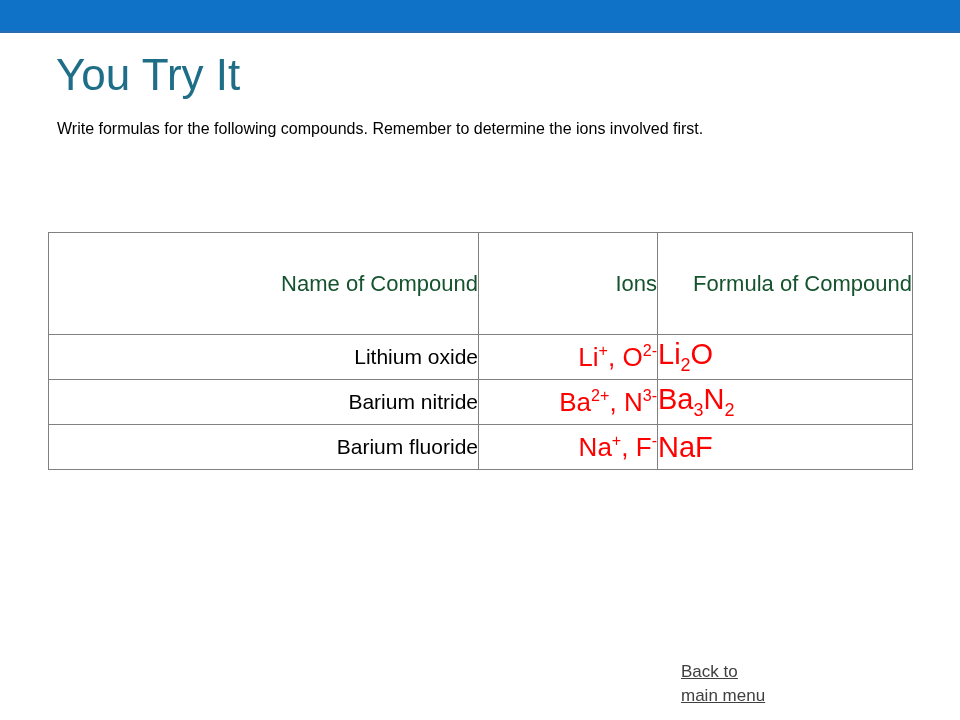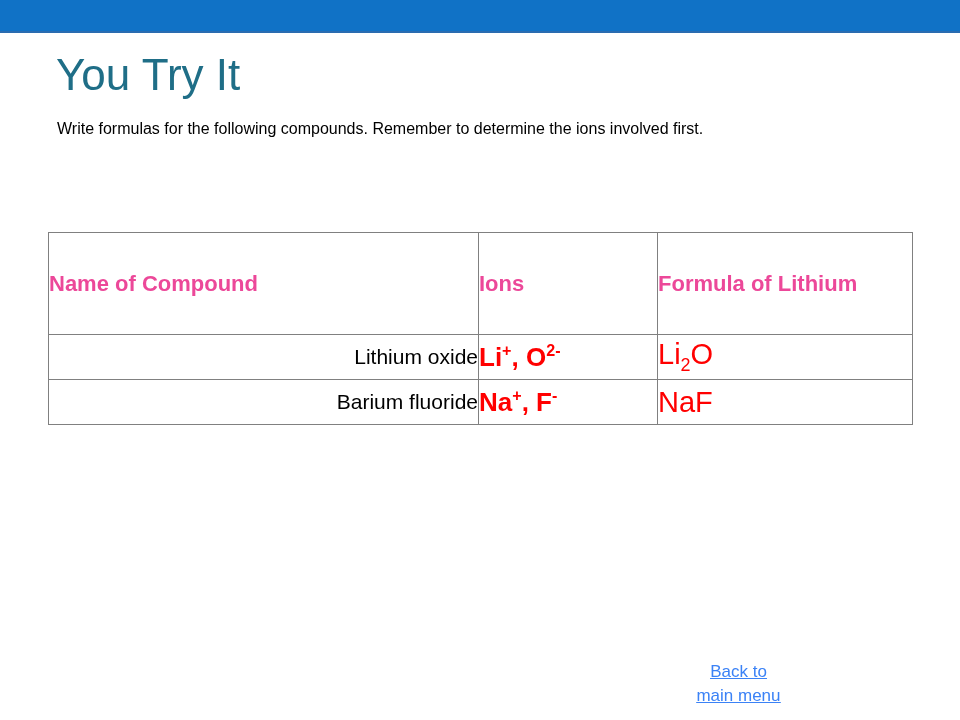--- a/index.html
+++ b/index.html
@@ -75,67 +75,66 @@
     vertical-align: middle;
     box-sizing: border-box;
   }
 
   .col-name   { width: 430px; }
   .col-ions   { width: 179px; }
   .col-form   { width: 255px; }
 
   .th-cell {
     height: 102px;
-    text-align: left;
+    text-align: right;
     font-size: 22px;
-    font-weight: bold;
-    color: #ec4899;
+    font-weight: normal;
+    color: #14532d;
     line-height: 27px;
     padding: 0 6px;
   }
 
   .td-name {
     height: 45px;
     text-align: right;
     font-size: 21px;
     color: #000000;
     padding: 0 8px;
   }
 
   .td-ions {
     height: 45px;
-    text-align: left;
+    text-align: right;
     font-size: 26px;
     color: #FF0000;
     padding: 0 2px 0 6px;
     white-space: nowrap;
-    font-weight: bold;
   }
 
   .td-formula {
     height: 45px;
     font-size: 29px;
     color: #FF0000;
     padding: 0 4px;
     white-space: nowrap;
   }
 
   .td-ions sup, .td-formula sup { font-size: 0.62em; }
   .td-ions sub, .td-formula sub { font-size: 0.62em; }
 
   
   .back-link {
     position: absolute;
     right: 20px;
     top: 612px;
     width: 115px;
-    text-align: center;
+    text-align: left;
     font-size: 17px;
     line-height: 24px;
-    color: #3b82f6;
+    color: #404040;
     text-decoration: underline;
     cursor: pointer;
   }
   .back-link span { display: block; text-decoration: underline; }
 </style>
 </head>
 <body>
 
 <div class="top-band"></div>
 
@@ -148,28 +147,33 @@
   <table class="data-table">
     <colgroup>
       <col class="col-name">
       <col class="col-ions">
       <col class="col-form">
     </colgroup>
     <thead>
       <tr>
         <th class="th-cell col-name">Name of Compound</th>
         <th class="th-cell col-ions">Ions</th>
-        <th class="th-cell col-form">Formula of Lithium</th>
+        <th class="th-cell col-form">Formula of Compound</th>
       </tr>
     </thead>
     <tbody>
       <tr>
         <td class="td-name">Lithium oxide</td>
         <td class="td-ions">Li<sup>+</sup>, O<sup>2-</sup></td>
         <td class="td-formula">Li<sub>2</sub>O</td>
+      </tr>
+      <tr>
+        <td class="td-name">Barium nitride</td>
+        <td class="td-ions">Ba<sup>2+</sup>, N<sup>3-</sup></td>
+        <td class="td-formula">Ba<sub>3</sub>N<sub>2</sub></td>
       </tr>
       <tr>
         <td class="td-name">Barium fluoride</td>
         <td class="td-ions">Na<sup>+</sup>, F<sup>-</sup></td>
         <td class="td-formula">NaF</td>
       </tr>
     </tbody>
   </table>
 
   <a class="back-link" href="#">

